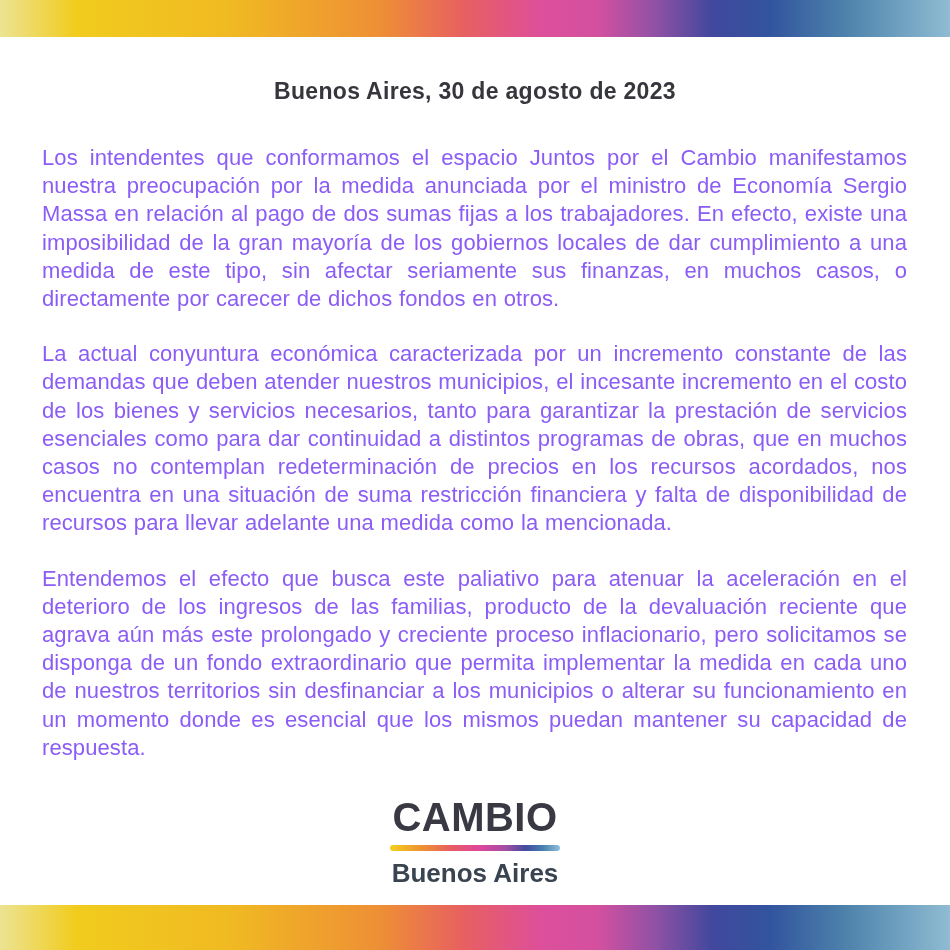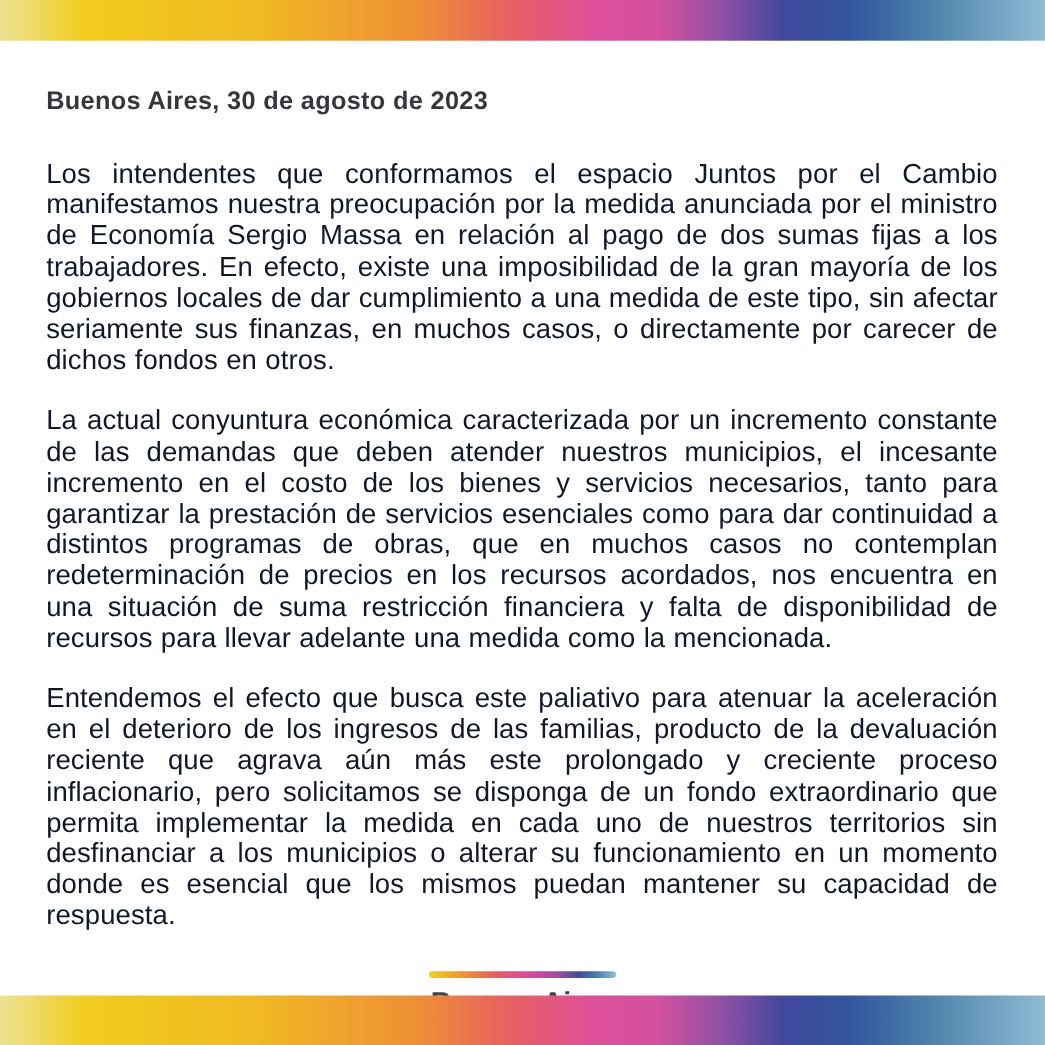--- a/index.html
+++ b/index.html
@@ -23,37 +23,37 @@
   .band.top { top: 0; height: 37px; }
   .band.bottom { bottom: 0; height: 45px; }
   .content {
     position: absolute;
     top: 37px;
     left: 42px;
     right: 42px;
   }
   .date-line {
     margin-top: 41px;
-    text-align: left;
+    text-align: center;
     font-size: 23px;
     font-weight: bold;
     letter-spacing: 0.3px;
     color: #36363d;
   }
   .body-text {
     margin-top: 39px;
   }
   .para {
     margin: 0 1px 27px 0;
-    font-size: 25px;
+    font-size: 22px;
     line-height: 28.2px;
     text-align: justify;
     letter-spacing: 0.1px;
     word-spacing: 0.5px;
-    color: #0f172a;
+    color: #8b5cf6;
   }
   .logo {
     margin-top: 36px;
     text-align: center;
     color: #393943;
   }
   .logo-line1 {
     font-size: 28px;
     font-weight: bold;
     letter-spacing: 0.4px;
@@ -87,20 +87,21 @@
 
     <div class="date-line">Buenos Aires, 30 de agosto de 2023</div>
 
     <div class="body-text">
       <p class="para">Los intendentes que conformamos el espacio Juntos por el Cambio manifestamos nuestra preocupación por la medida anunciada por el ministro de Economía Sergio Massa en relación al pago de dos sumas fijas a los trabajadores. En efecto, existe una imposibilidad de la gran mayoría de los gobiernos locales de dar cumplimiento a una medida de este tipo, sin afectar seriamente sus finanzas, en muchos casos, o directamente por carecer de dichos fondos en otros.</p>
       <p class="para">La actual conyuntura económica caracterizada por un incremento constante de las demandas que deben atender nuestros municipios, el incesante incremento en el costo de los bienes y servicios necesarios, tanto para garantizar la prestación de servicios esenciales como para dar continuidad a distintos programas de obras, que en muchos casos no contemplan redeterminación de precios en los recursos acordados, nos encuentra en una situación de suma restricción financiera y falta de disponibilidad de recursos para llevar adelante una medida como la mencionada.</p>
       <p class="para">Entendemos el efecto que busca este paliativo para atenuar la aceleración en el deterioro de los ingresos de las familias, producto de la devaluación reciente que agrava aún más este prolongado y creciente proceso inflacionario, pero solicitamos se disponga de un fondo extraordinario que permita implementar la medida en cada uno de nuestros territorios sin desfinanciar a los municipios o alterar su funcionamiento en un momento donde es esencial que los mismos puedan mantener su capacidad de respuesta.</p>
     </div>
 
     <div class="logo">
+      <div class="logo-line2">CAMBIO</div>
       <div class="logo-underline" style="background: linear-gradient(90deg, rgb(242, 207, 30) 0%, rgb(239, 148, 48) 18%, rgb(231, 95, 94) 35%, rgb(224, 70, 154) 52%, rgb(164, 77, 164) 68%, rgb(63, 77, 159) 80%, rgb(74, 127, 174) 90%, rgb(140, 192, 220) 100%);"></div>
       <div class="logo-line3">Buenos Aires</div>
     </div>
 
   </div>
 
   <div class="band bottom" style="background: linear-gradient(90deg, rgb(236, 227, 147) 0%, rgb(241, 204, 29) 8%, rgb(240, 186, 34) 24%, rgb(238, 143, 53) 40%, rgb(231, 95, 98) 49%, rgb(221, 79, 155) 57%, rgb(211, 80, 159) 63%, rgb(143, 81, 165) 69%, rgb(65, 72, 157) 75%, rgb(50, 84, 158) 81%, rgb(77, 130, 171) 89%, rgb(143, 188, 211) 100%);"></div>
 
 </div>
 

